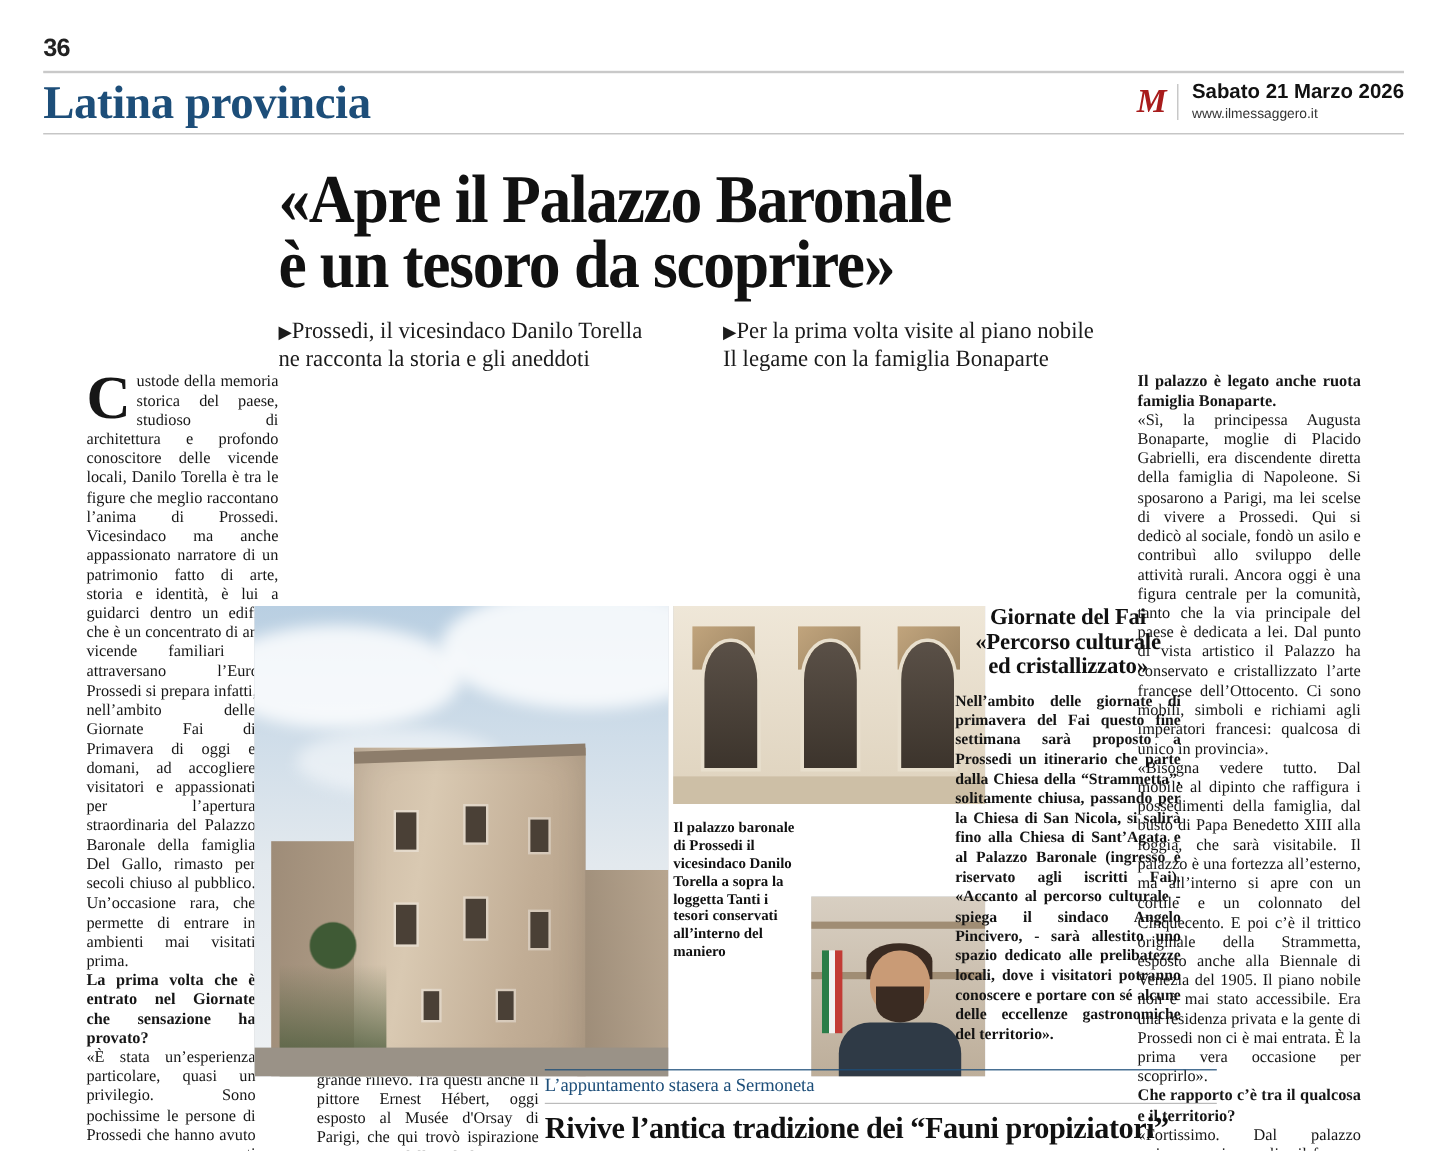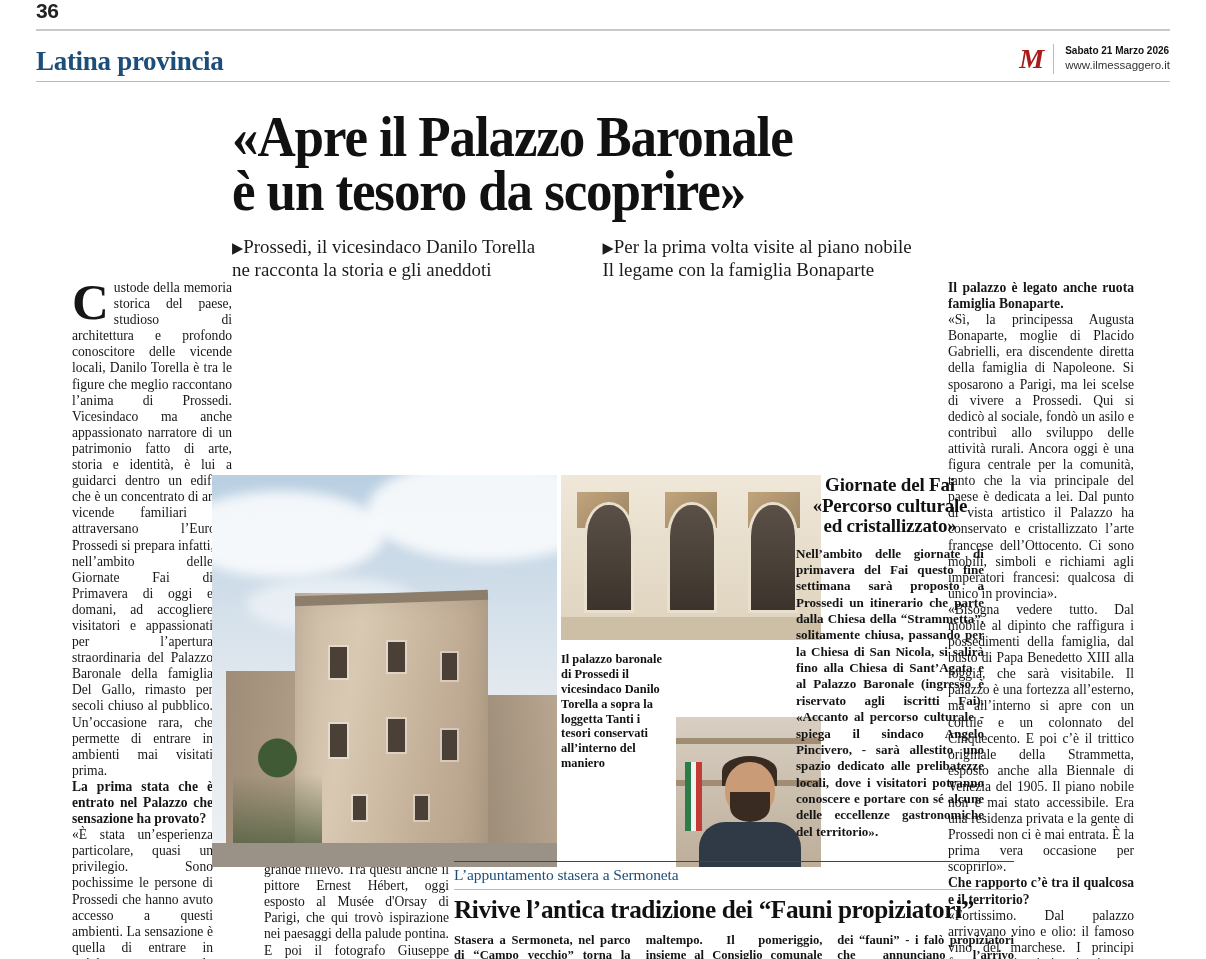--- a/index.html
+++ b/index.html
@@ -7,32 +7,32 @@
     width:1206px;height:959px;
     background:#ffffff;
     font-family:"Liberation Serif", serif;
     color:#111;
     overflow:hidden;
   }
   .page{position:relative;width:1206px;height:959px;box-sizing:border-box;padding:0 36px;}
 
   
   .folio{font-family:"Liberation Sans",sans-serif;font-weight:bold;font-size:21px;color:#222;
-         line-height:1;letter-spacing:-.5px;}
+         padding-top:30px;line-height:1;letter-spacing:-.5px;}
   .rule-top{border-top:2px solid #c9c9c9;margin-top:8px;}
   .headbar{display:flex;align-items:flex-end;justify-content:space-between;height:48px;}
-  .section-name{font-family:"Liberation Serif",serif;font-weight:bold;font-size:27px;color:#1d4e79;
+  .section-name{font-family:"Liberation Serif",serif;font-weight:bold;font-size:39px;color:#1d4e79;
                 letter-spacing:-.3px;line-height:1;padding-bottom:4px;}
   .masthead{display:flex;align-items:center;gap:11px;padding-bottom:5px;}
   .mlogo{font-family:"Liberation Serif",serif;font-weight:bold;font-style:italic;font-size:28px;
          color:#a81c1c;line-height:1;letter-spacing:-2px;}
   .msep{width:1px;height:30px;background:#bbb;}
   .mtext{font-family:"Liberation Sans",sans-serif;line-height:1.35;}
-  .mdate{font-size:10px;font-weight:bold;color:#111;}
-  .murl{font-size:11.5px;color:#333;text-align:right;}
+  .mdate{font-size:17px;font-weight:bold;color:#111;}
+  .murl{font-size:11.5px;color:#333;}
   .rule-under-head{border-top:1px solid #b8b8b8;margin-top:2px;}
 
   
   .main{position:relative;margin-top:22px;}
 
   .hero{margin-left:196px;margin-right:190px;}
   .title{
     font-family:"Liberation Serif",serif;font-weight:bold;
     font-size:57px;line-height:.95;letter-spacing:-1.2px;color:#111;
     transform:scaleX(.93);transform-origin:left top;margin:0;
@@ -168,21 +168,21 @@
         <div class="deck">
           <div><span class="tri">▶</span><span>Per la prima volta visite al piano nobile</span></div>
           <div>Il legame con la famiglia Bonaparte</div>
         </div>
       </div>
     </div>
 
     <div class="colwrap col" id="col1">
       <p class="dropcap">Custode della memoria storica del paese, studioso di architettura e profondo conoscitore delle vicende locali, Danilo Torella è tra le figure che meglio raccontano l’anima di Prossedi. Vicesindaco ma anche appassionato narratore di un patrimonio fatto di arte, storia e identità, è lui a guidarci dentro un edificio che è un concentrato di arte e vicende familiari che attraversano l’Europa. Prossedi si prepara infatti,</p>
       <p class="narrow">nell’ambito delle Giornate Fai di Primavera di oggi e domani, ad accogliere visitatori e appassionati per l’apertura straordinaria del Palazzo Baronale della famiglia Del Gallo, rimasto per secoli chiuso al pubblico. Un’occasione rara, che permette di entrare in ambienti mai visitati prima.</p>
-      <p class="narrow q">La prima stata che è entrato nel Palazzo che sensazione ha provato?</p>
+      <p class="narrow q">La prima volta che è entrato nel Giornate che sensazione ha provato?</p>
       <p class="narrow">«È stata un’esperienza particolare, quasi un privilegio. Sono pochissime le persone di Prossedi che hanno avuto accesso a questi ambienti. La sensazione è quella di entrare in un’altra epoca: non solo per gli arredi, ma per l’atmosfera. Nei saloni si percepisce che lì è passata la storia del paese».</p>
 
     </div>
 
     <div class="colwrap col" id="col2">
       <p>palazzo ha ospitato personaggi di grande rilievo. Tra questi anche il pittore Ernest Hébert, oggi esposto al Musée d'Orsay di Parigi, che qui trovò ispirazione nei paesaggi della palude pontina. E poi il fotografo Giuseppe Primoli, le cui opere sono conservate a Roma, ma di cui alcuni scatti sono visibili a Prossedi, nella chiesa della Strammetta. Era un luogo di incontro, quasi un laboratorio artistico: si veniva qui per affinità culturale e intellettuale».</p>
     </div>
 
     <div class="colwrap col" id="colright">
       <p class="q">Il palazzo è legato anche ruota famiglia Bonaparte.</p>

